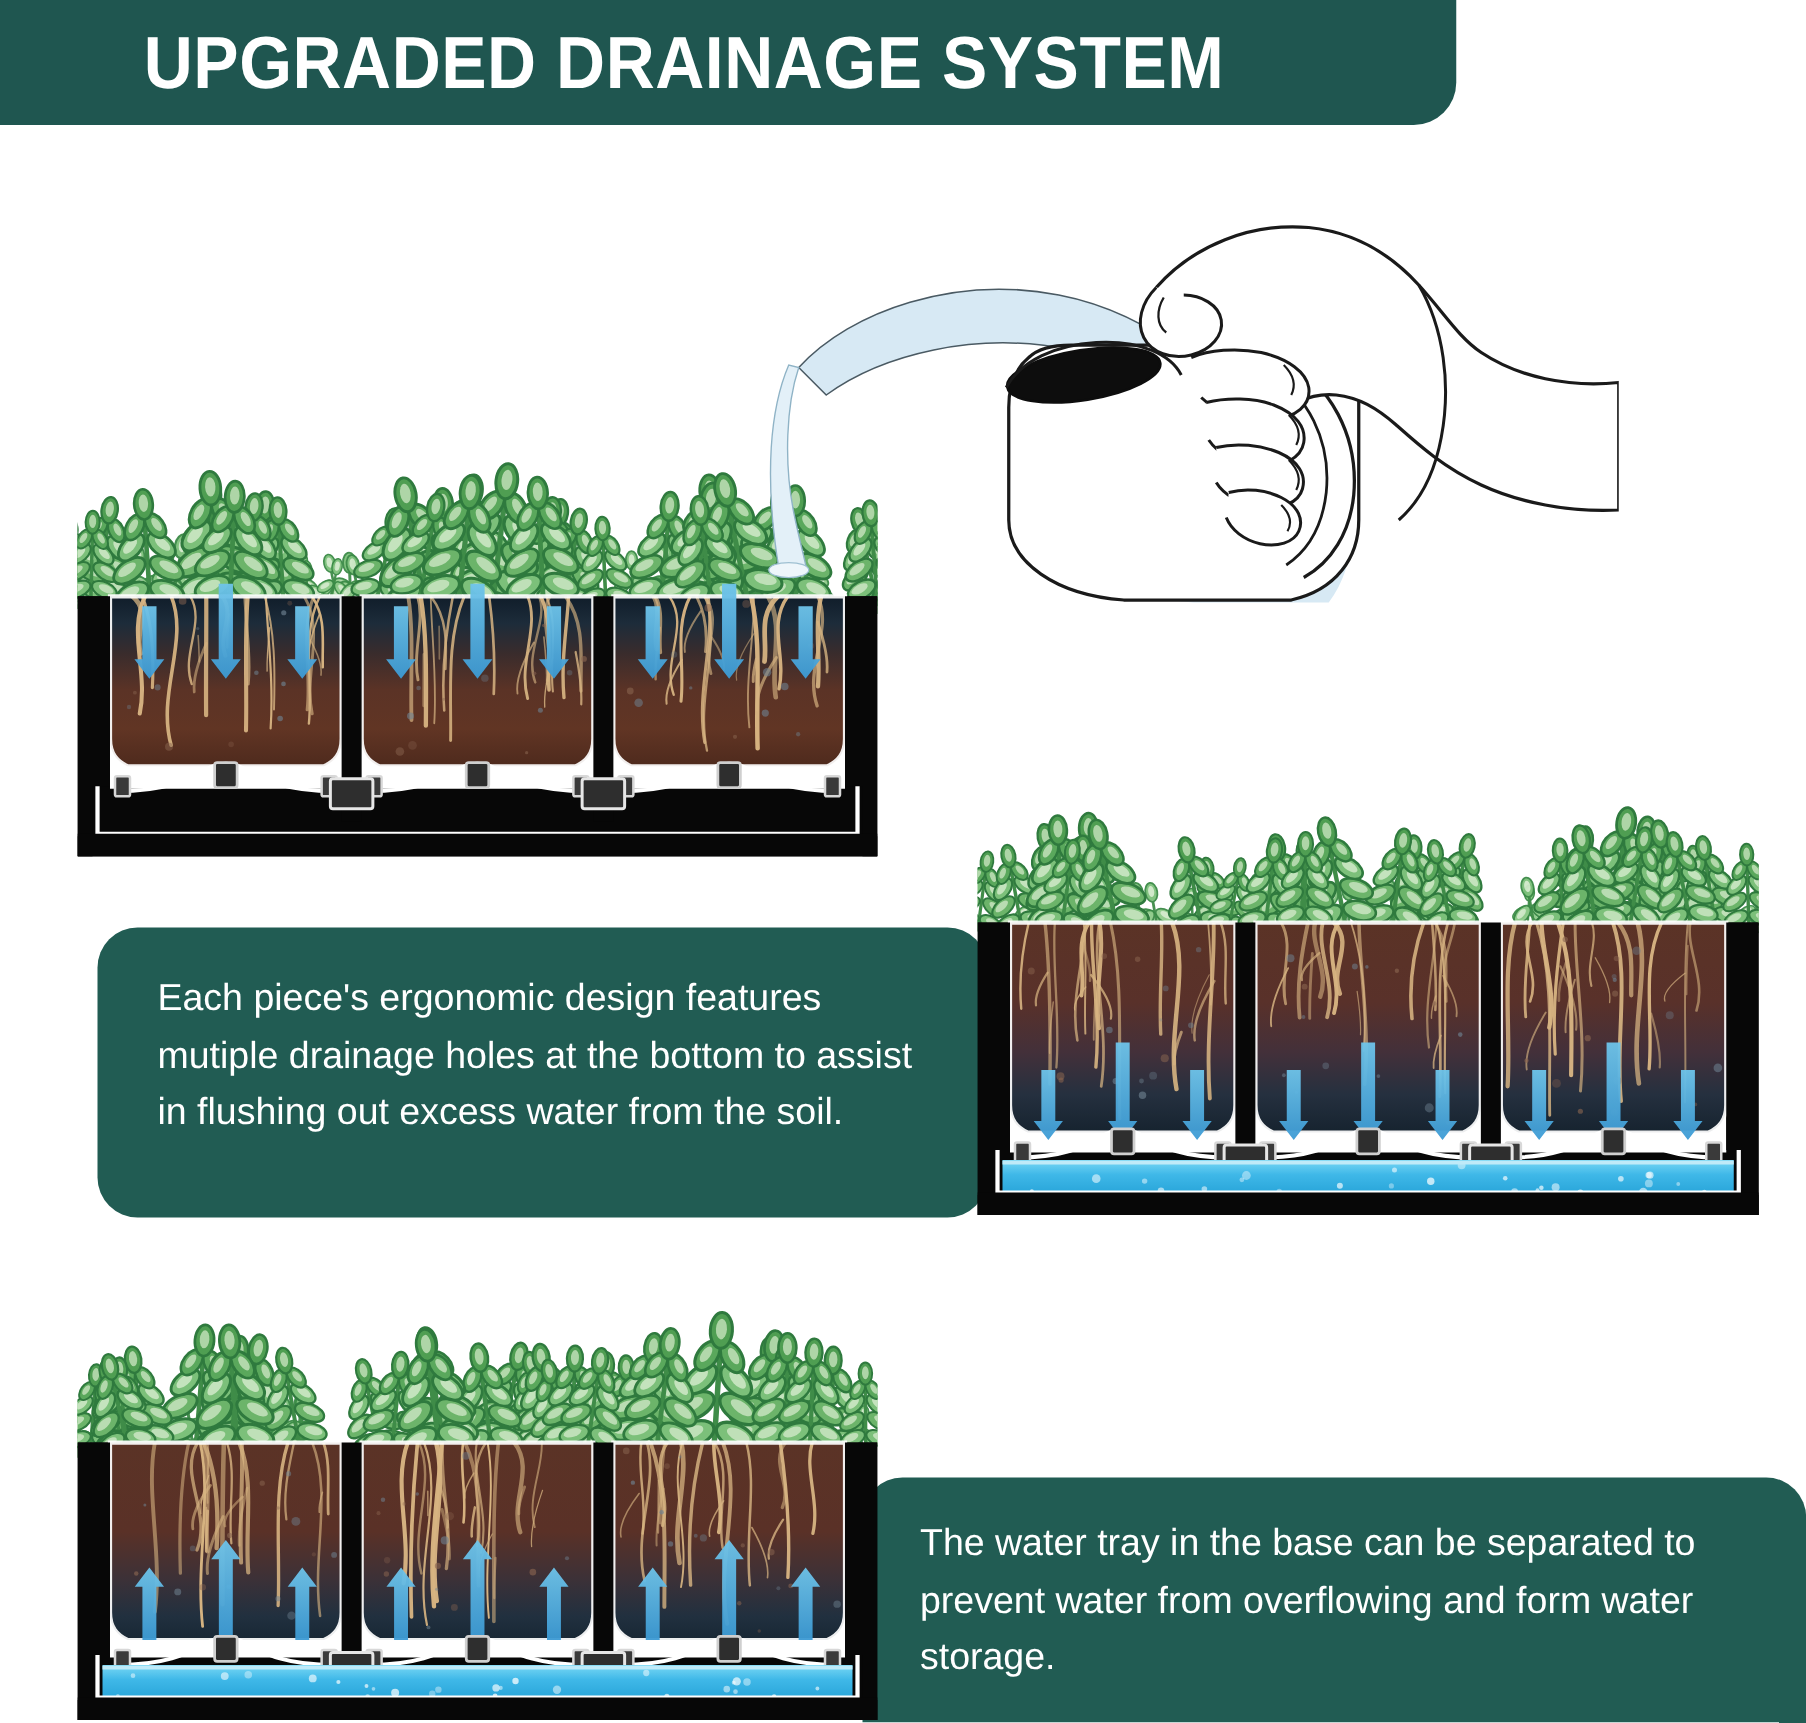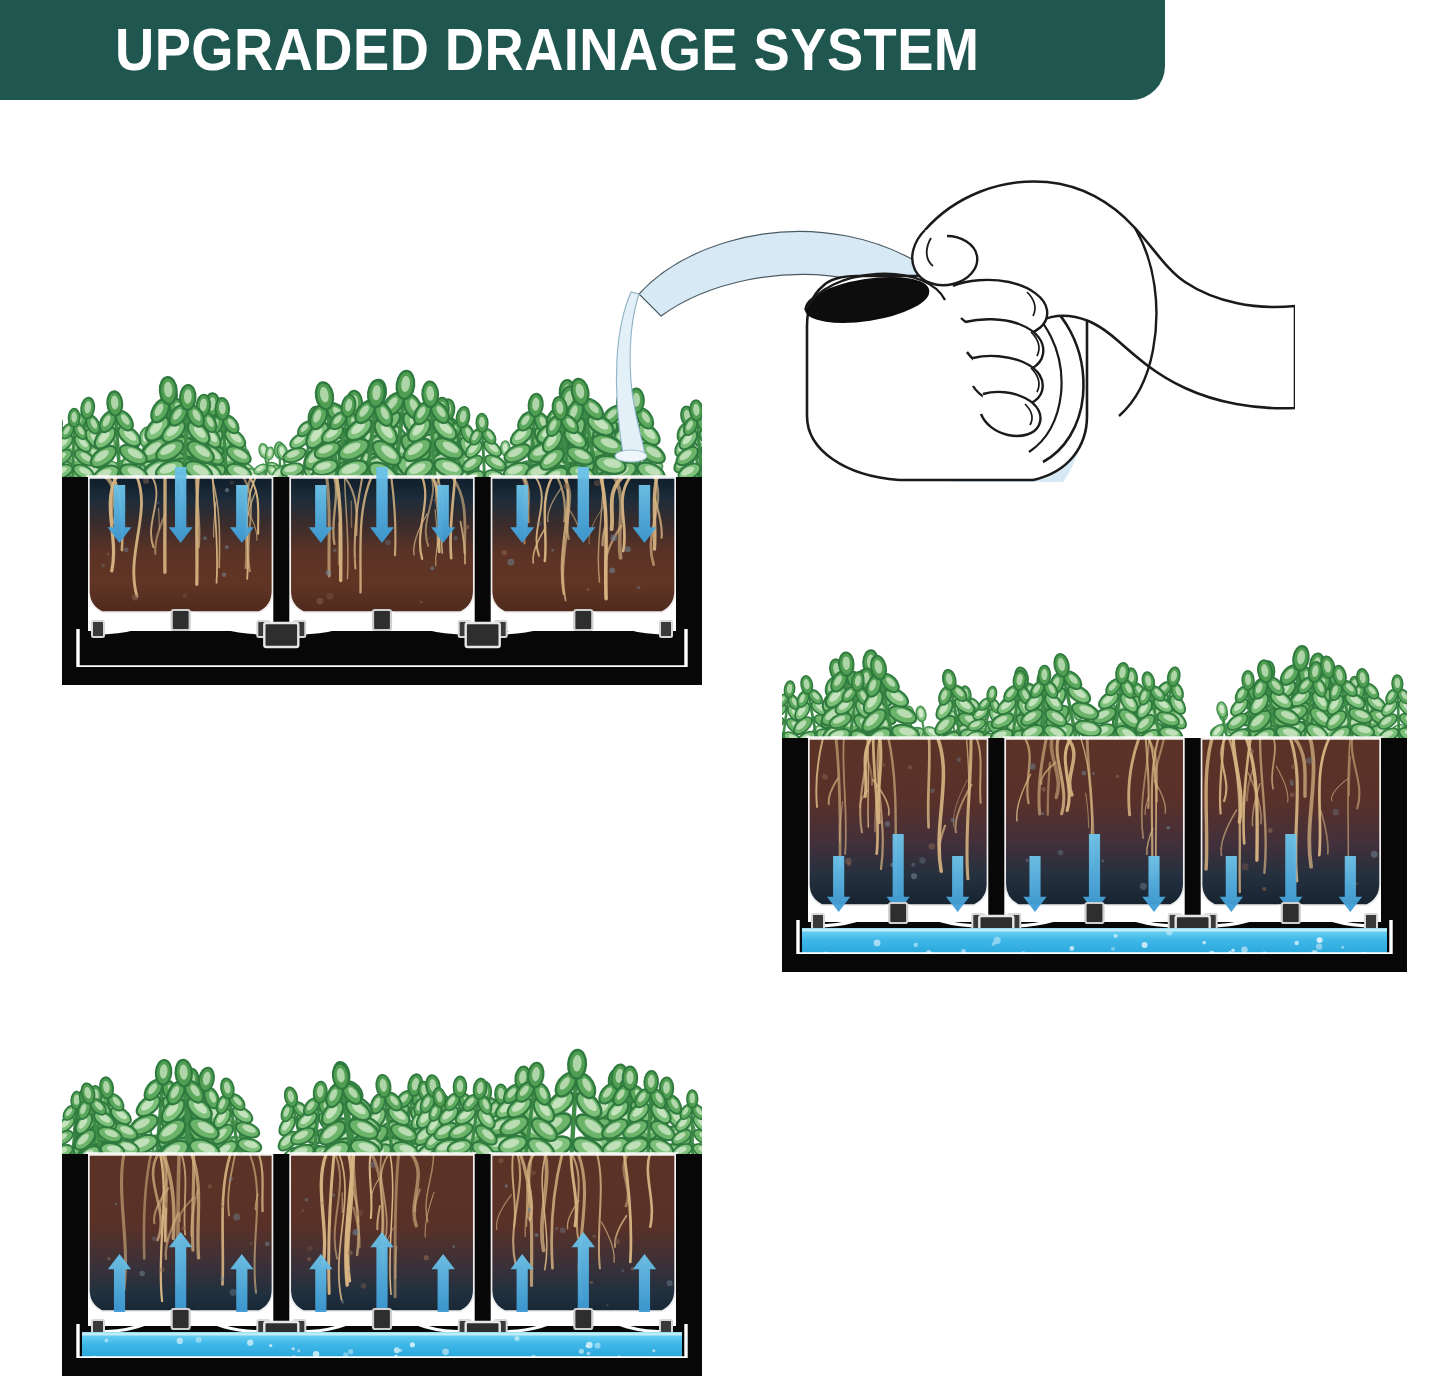--- a/index.html
+++ b/index.html
@@ -158,21 +158,27 @@
         <ellipse cx="0" cy="-63" rx="3.8" ry="7" fill="#cfe8c8"></ellipse>
       </g>
 
     </defs>
   </svg>
 
   <div class="banner">
     <div class="banner-title">UPGRADED DRAINAGE SYSTEM</div>
   </div>
 
-
+  <div class="callout" id="callout-1">
+    <p>Each piece's ergonomic design features mutiple drainage holes at the bottom to assist in flushing out excess water from the soil.</p>
+  </div>
+
+  <div class="callout" id="callout-2">
+    <p>The water tray in the base can be separated to prevent water from overflowing and form water storage.</p>
+  </div>
 
   <div class="planter" style="left:62px;top:345px;">
     <svg width="640" height="345" viewBox="0 0 640 345">
       <g class="pl-foliage">
           <use href="#sprig-s" transform="translate(0.0,142.2) rotate(-12.1) scale(0.616)" opacity="0.95" xlink:href="#sprig-s"></use>
           <use href="#sprig-s" transform="translate(65.1,147.7) rotate(6.9) scale(0.796)" opacity="0.95" xlink:href="#sprig-s"></use>
           <use href="#sprig-s" transform="translate(136.1,142.5) rotate(-11.6) scale(0.815)" opacity="0.95" xlink:href="#sprig-s"></use>
           <use href="#sprig-s" transform="translate(41.0,142.2) rotate(10.1) scale(0.675)" opacity="0.95" xlink:href="#sprig-s"></use>
           <use href="#sprig-s" transform="translate(74.3,141.0) rotate(11.2) scale(0.806)" opacity="0.95" xlink:href="#sprig-s"></use>
           <use href="#sprig-s" transform="translate(209.1,141.9) rotate(-11.6) scale(0.597)" opacity="0.95" xlink:href="#sprig-s"></use>

